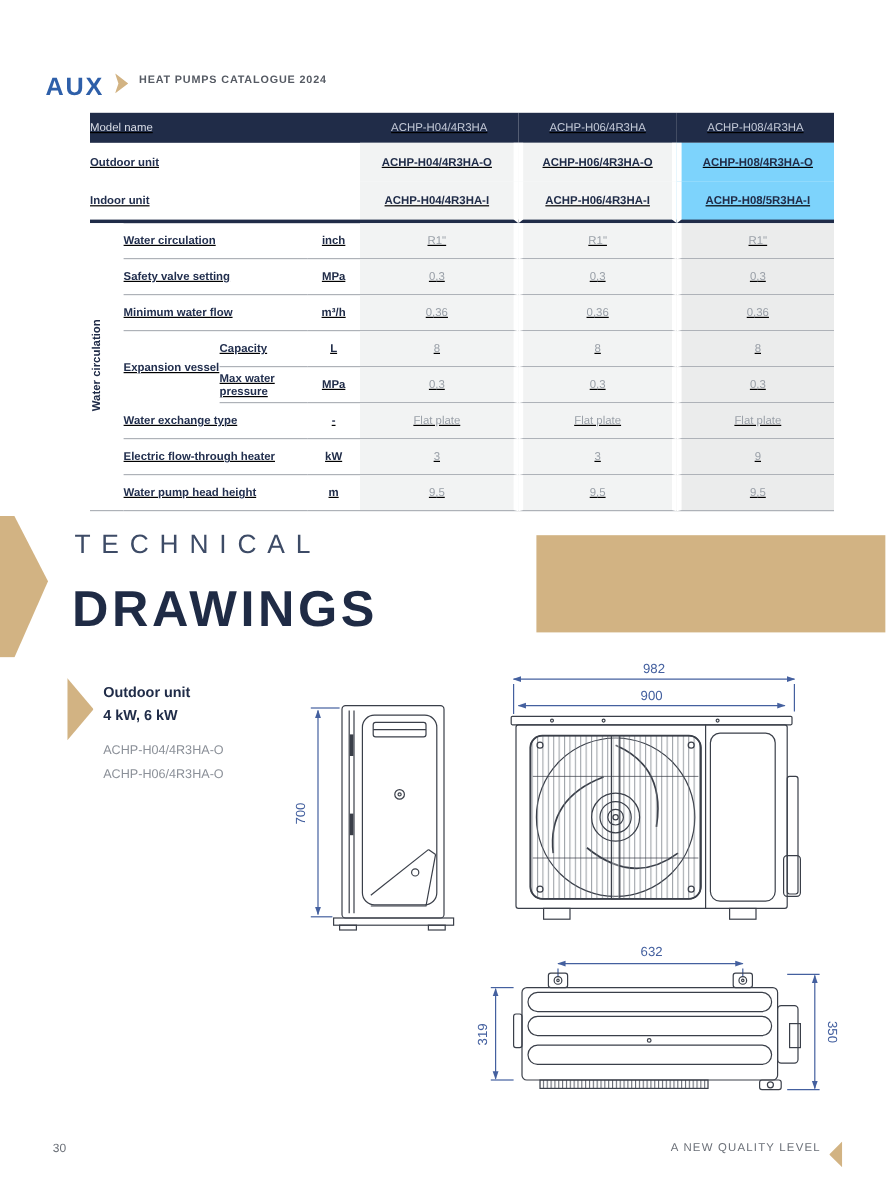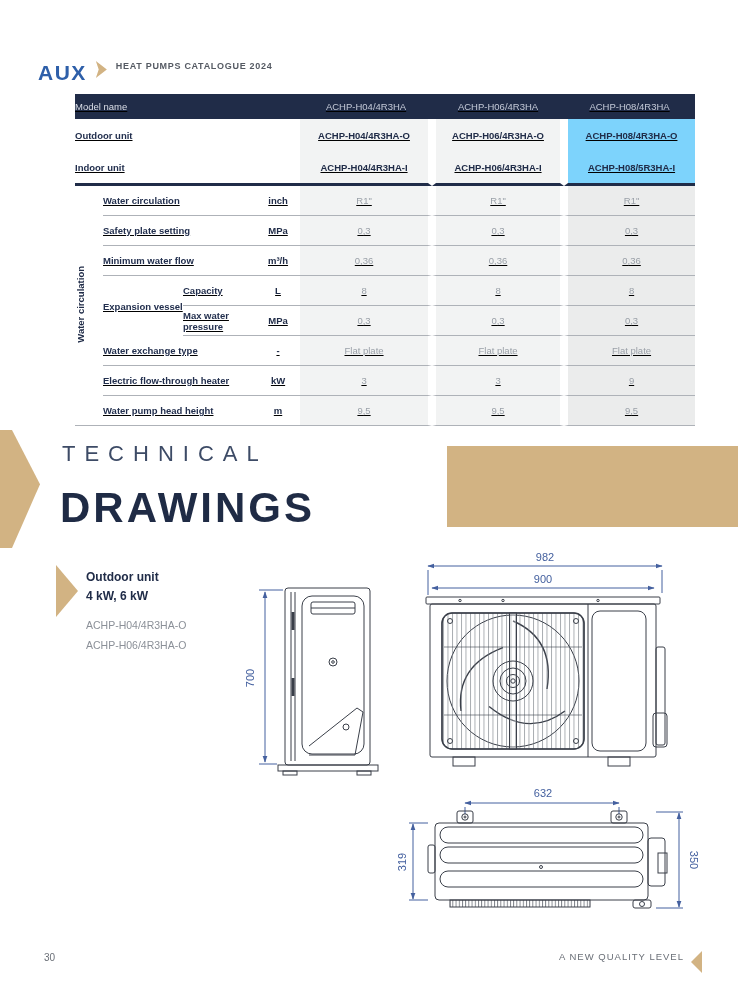--- a/index.html
+++ b/index.html
@@ -98,21 +98,21 @@
   </tr>
   <tr class="brow">
     <td class="group" rowspan="8"><span>Water circulation</span></td>
     <td class="lbl" colspan="2">Water circulation</td>
     <td class="unit">inch</td>
     <td class="val v1">R1"</td>
     <td class="val v2">R1"</td>
     <td class="val v3">R1"</td>
   </tr>
   <tr class="brow">
-    <td class="lbl" colspan="2">Safety plate setting</td>
+    <td class="lbl" colspan="2">Safety valve setting</td>
     <td class="unit">MPa</td>
     <td class="val v1">0,3</td>
     <td class="val v2">0,3</td>
     <td class="val v3">0,3</td>
   </tr>
   <tr class="brow">
     <td class="lbl" colspan="2">Minimum water flow</td>
     <td class="unit">m³/h</td>
     <td class="val v1">0,36</td>
     <td class="val v2">0,36</td>

